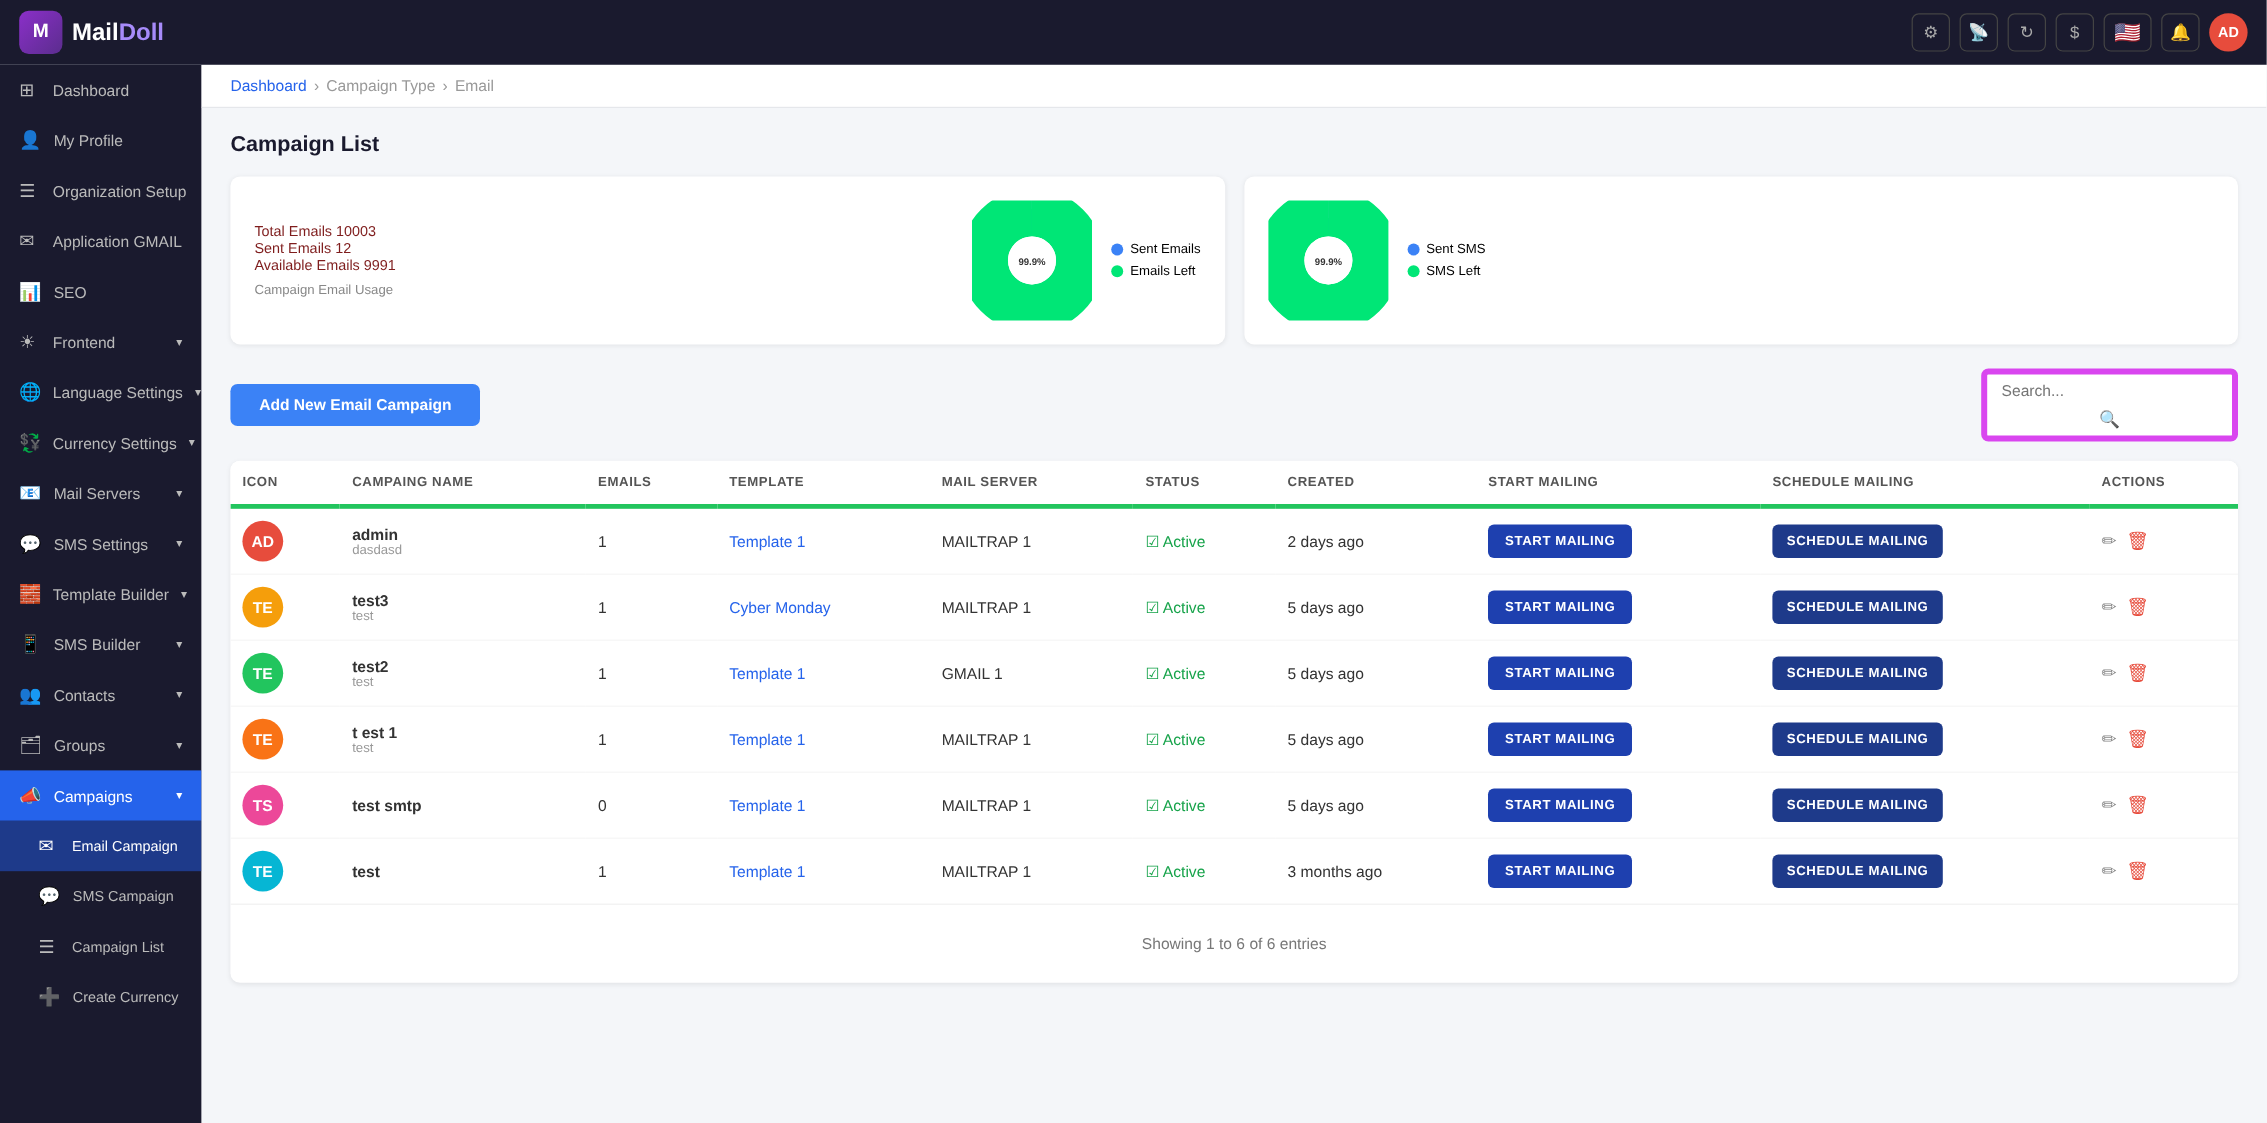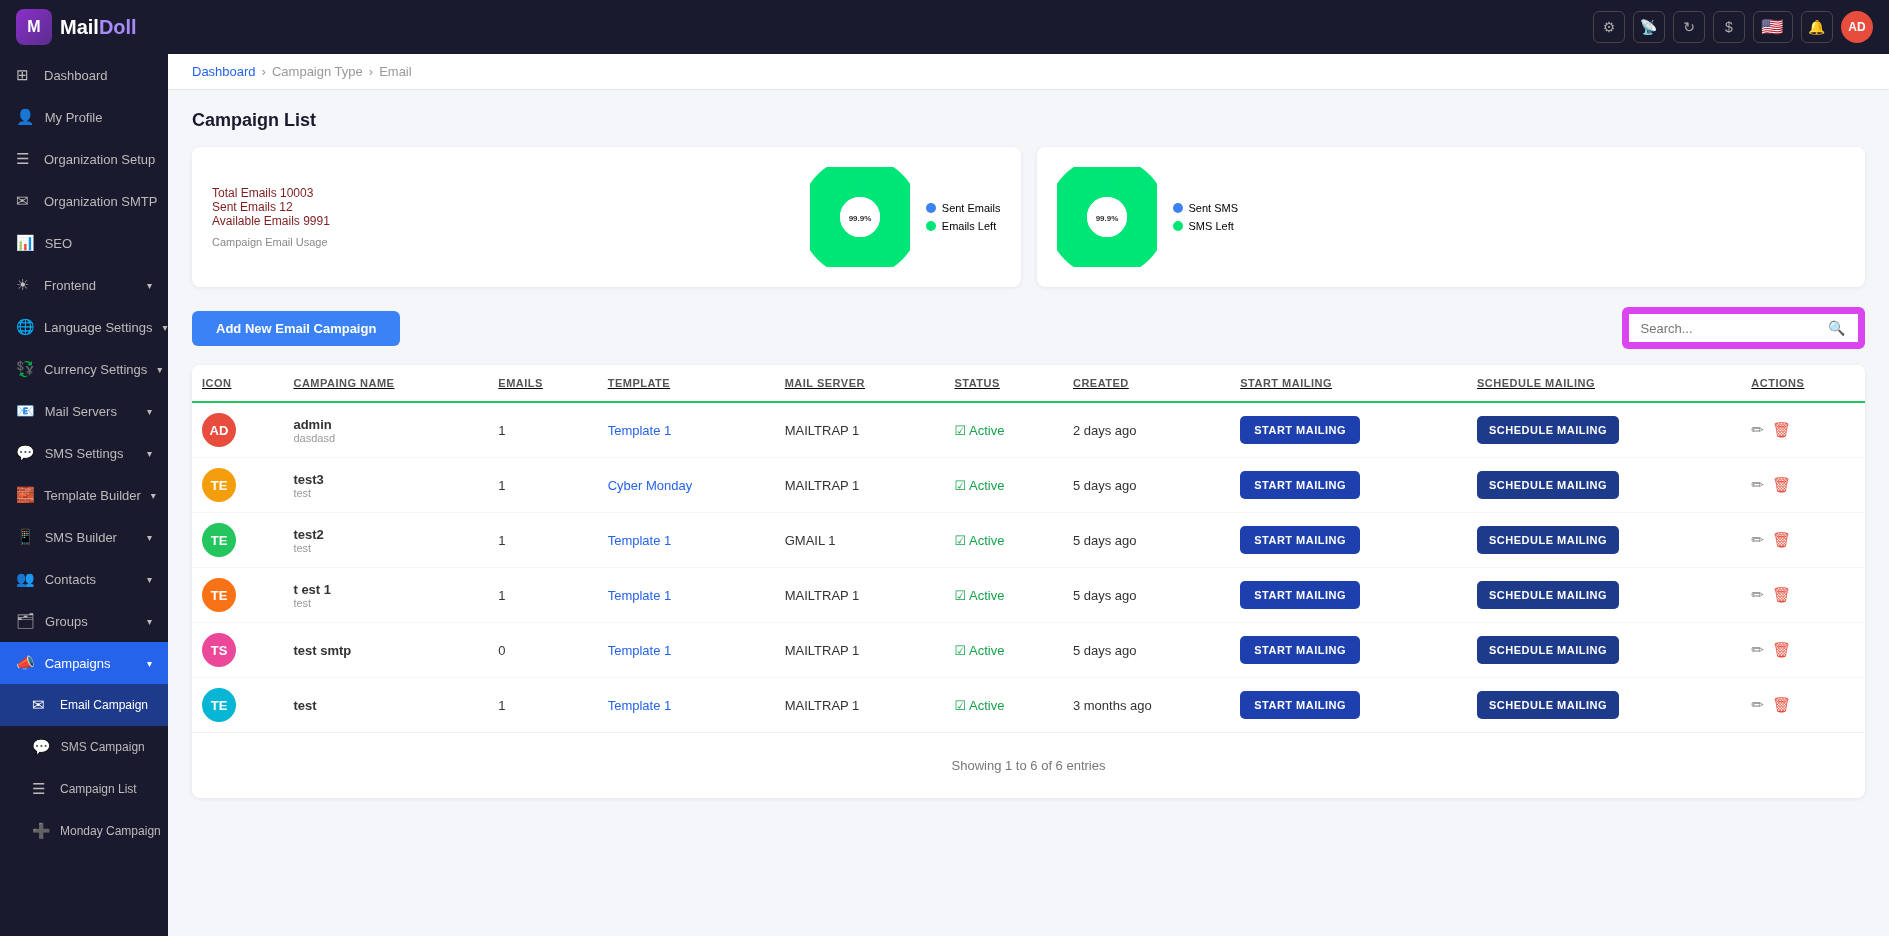--- a/index.html
+++ b/index.html
@@ -181,24 +181,25 @@
       padding: 10px 24px;
       border-radius: 6px;
       font-size: 13px;
       font-weight: 600;
       cursor: pointer;
     }
     .search-box {
       display: flex;
       align-items: center;
       background: white;
-      border: 7px solid #d946ef;
+      border: 5px solid #d946ef;
       border-radius: 6px;
       padding: 6px 12px;
       gap: 8px;
+      flex-direction: column;
     }
     .search-box input {
       border: none;
       outline: none;
       font-size: 13px;
       color: #666;
       width: 180px;
     }
     .search-icon { color: #aaa; font-size: 14px; }
 
@@ -208,22 +209,21 @@
       border-radius: 8px;
       box-shadow: 0 1px 4px rgba(0,0,0,0.07);
       overflow: hidden;
     }
     table {
       width: 100%;
       border-collapse: collapse;
     }
     thead tr {
       background: white;
-      border-bottom: 2px solid #22c55e;
-      text-decoration: underline;
+      border-bottom: 4px solid #22c55e;
     }
     th {
       padding: 12px 10px;
       font-size: 11px;
       font-weight: 700;
       color: #555;
       text-align: left;
       text-transform: uppercase;
       letter-spacing: 0.5px;
     }
@@ -320,21 +320,21 @@
     <a class="sidebar-item">
       <span class="sidebar-icon">👤</span>
       <span>My Profile</span>
     </a>
     <a class="sidebar-item">
       <span class="sidebar-icon">☰</span>
       <span>Organization Setup</span>
     </a>
     <a class="sidebar-item">
       <span class="sidebar-icon">✉</span>
-      <span>Organization SMTP</span>
+      <span>Application GMAIL</span>
     </a>
     <a class="sidebar-item">
       <span class="sidebar-icon">📊</span>
       <span>SEO</span>
     </a>
     <a class="sidebar-item">
       <span class="sidebar-icon">☀</span>
       <span>Frontend</span>
       <span class="sidebar-chevron">▾</span>
     </a>
@@ -390,21 +390,21 @@
     <a class="sidebar-item sub-item">
       <span class="sidebar-icon">💬</span>
       <span>SMS Campaign</span>
     </a>
     <a class="sidebar-item sub-item">
       <span class="sidebar-icon">☰</span>
       <span>Campaign List</span>
     </a>
     <a class="sidebar-item sub-item">
       <span class="sidebar-icon">➕</span>
-      <span>Monday Campaign</span>
+      <span>Create Currency</span>
     </a>
   </nav>
 
   <div class="content">
 
     <div class="breadcrumb-bar">
       <a>Dashboard</a>
       <span>›</span>
       <span>Campaign Type</span>
       <span>›</span>

